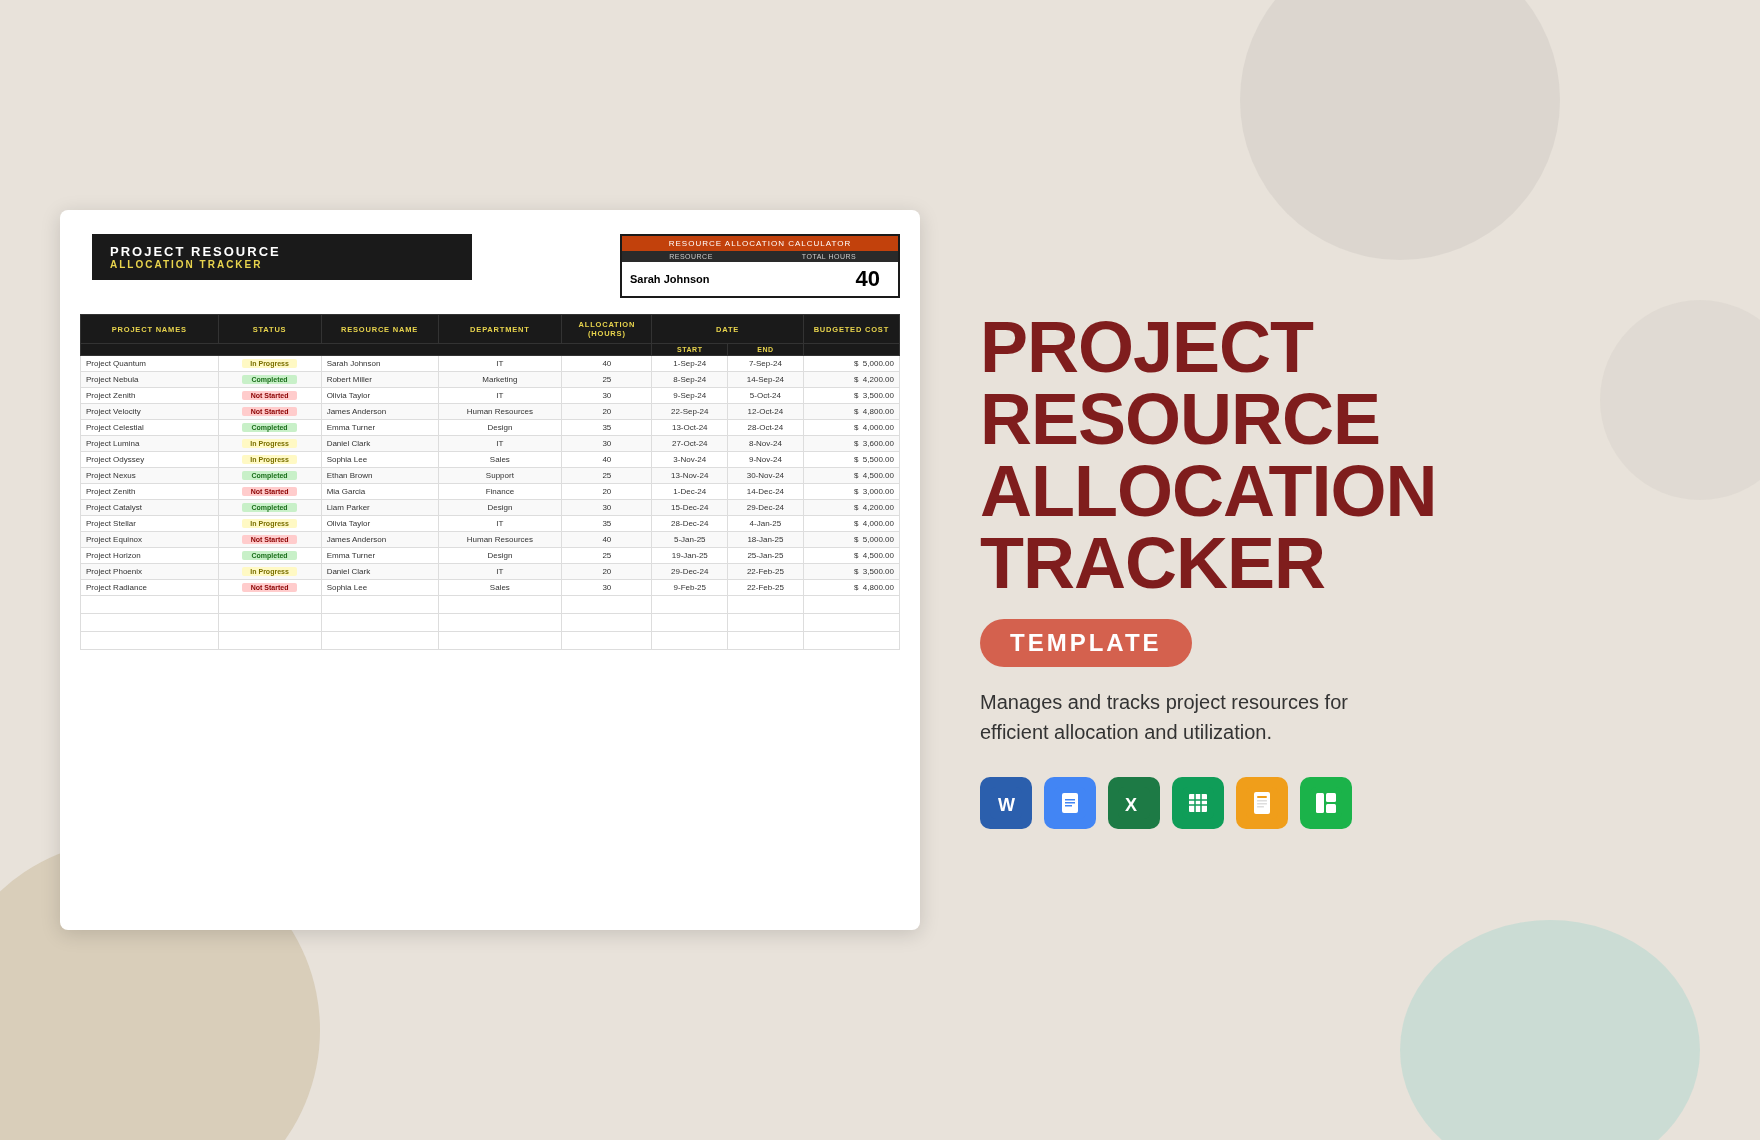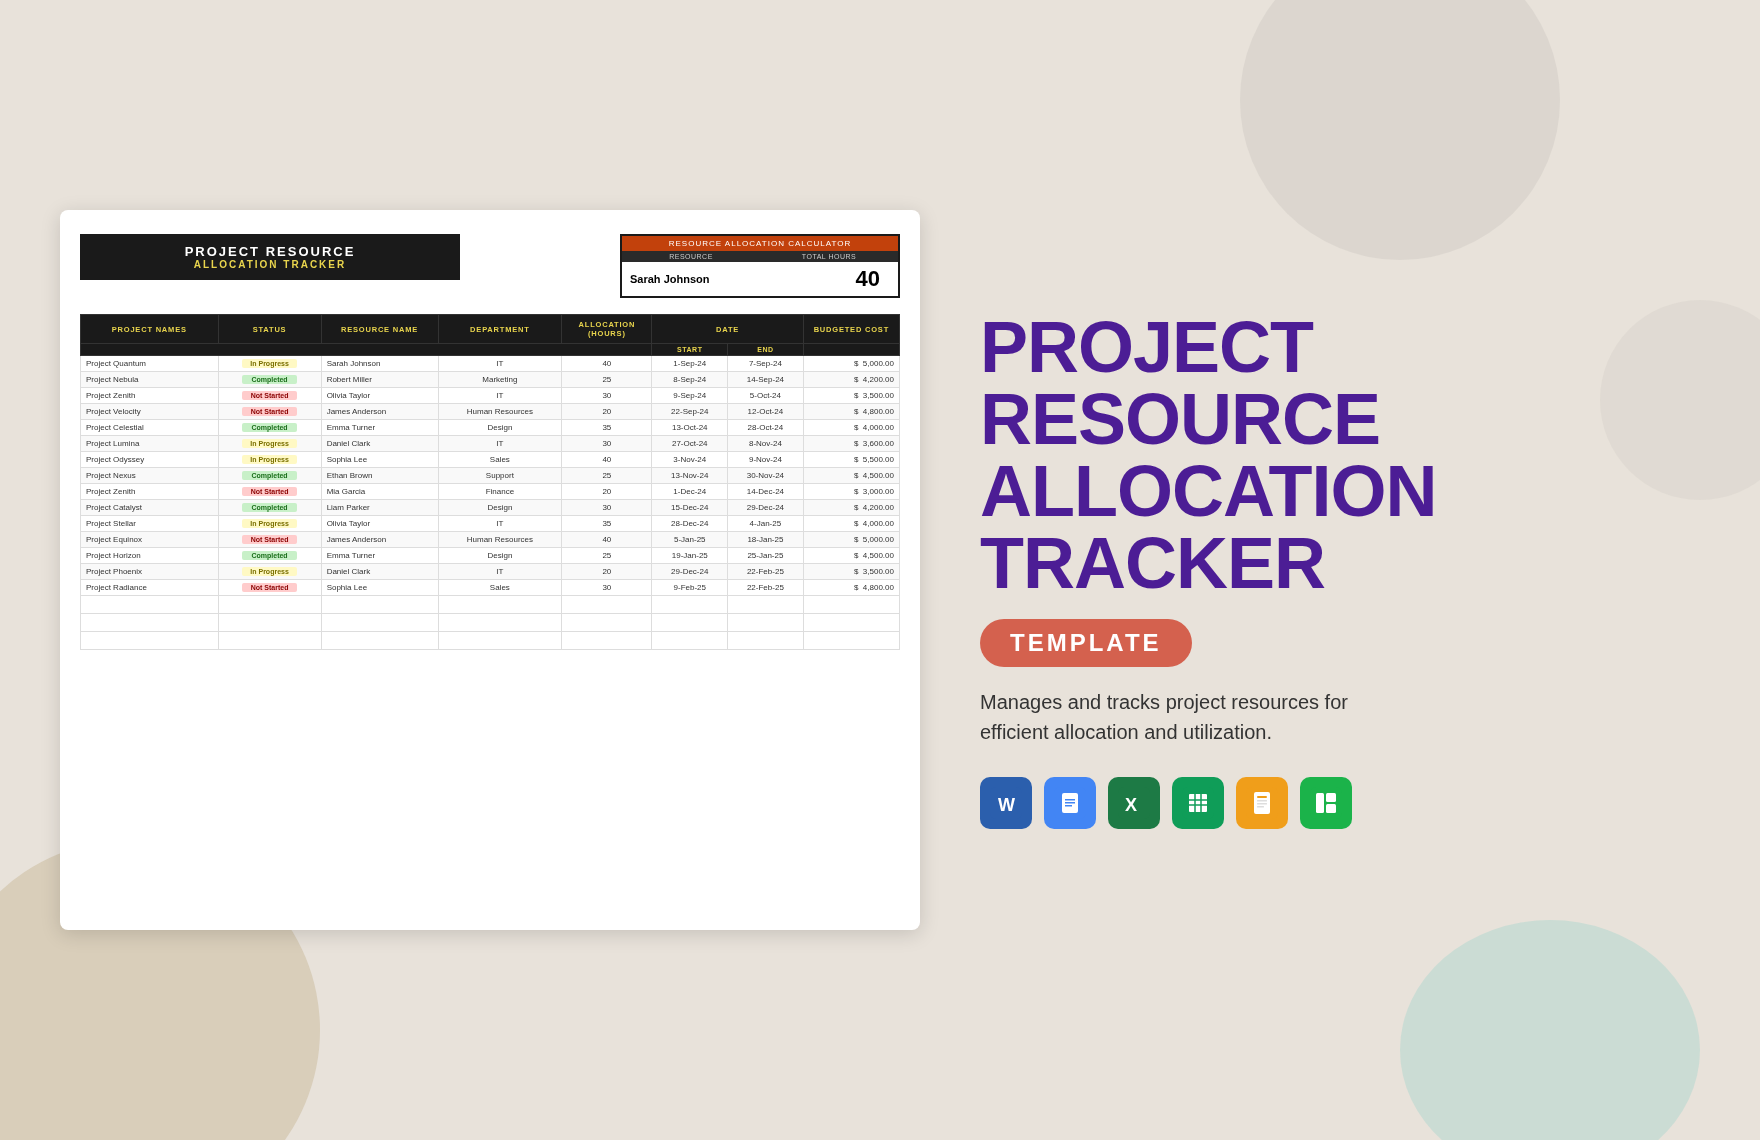--- a/index.html
+++ b/index.html
@@ -81,21 +81,21 @@
       justify-content: space-between;
       align-items: flex-start;
       margin-bottom: 16px;
     }
 
     .title-box {
       background: #1a1a1a;
       color: white;
       padding: 10px 18px;
       width: 380px;
-      text-align: center;
+      margin-left: 12px;
     }
     .title-box .title-line1 {
       font-size: 13px;
       font-weight: 700;
       letter-spacing: 2px;
       text-transform: uppercase;
     }
     .title-box .title-line2 {
       font-size: 10px;
       font-weight: 700;
@@ -224,21 +224,21 @@
       flex: 1;
       display: flex;
       flex-direction: column;
       justify-content: center;
       gap: 20px;
     }
 
     .big-title {
       font-size: 72px;
       font-weight: 900;
-      color: #4c1d95;
+      color: #7f1d1d;
       line-height: 1.0;
       letter-spacing: -1px;
     }
 
     .template-badge {
       display: inline-block;
       background: #d4614e;
       color: white;
       font-size: 24px;
       font-weight: 900;

